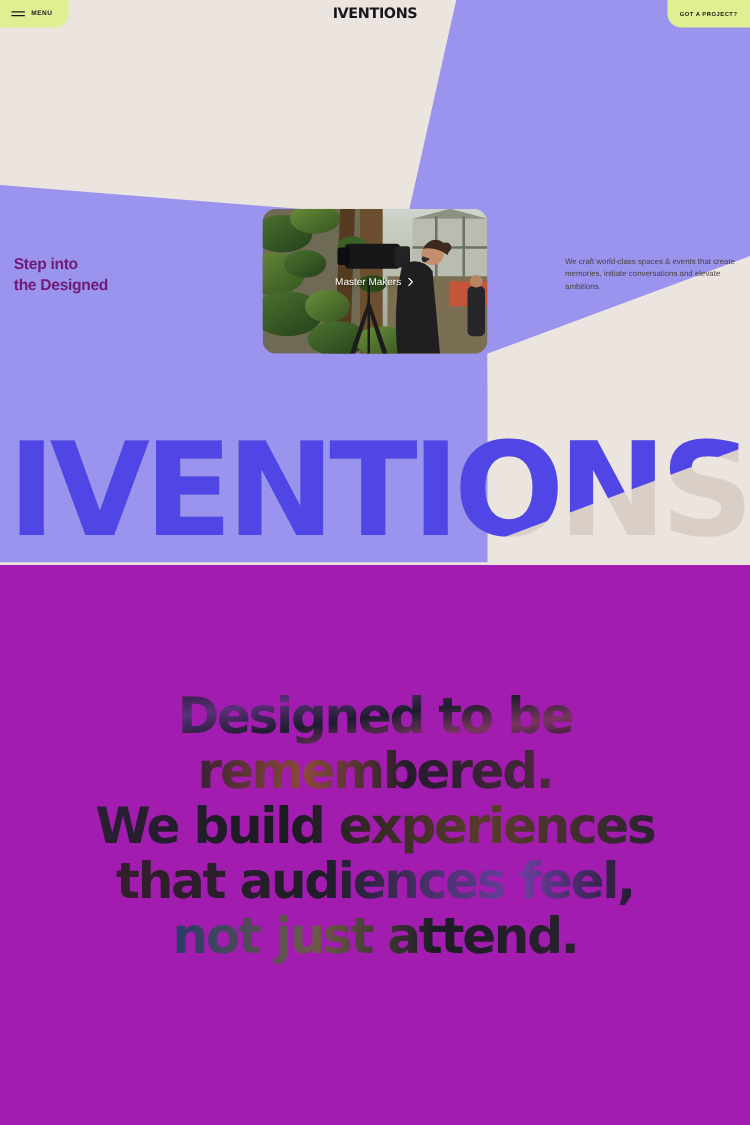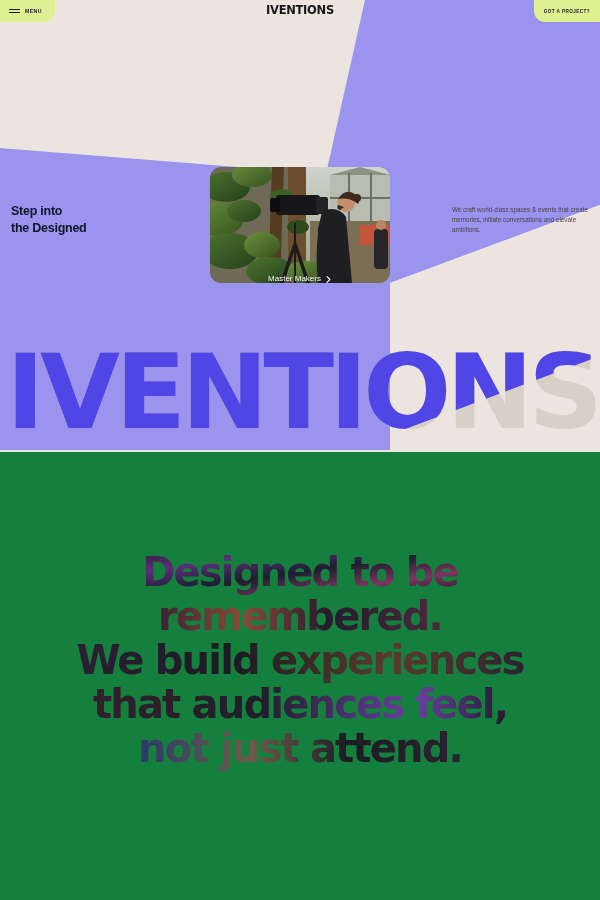--- a/index.html
+++ b/index.html
@@ -55,38 +55,38 @@
   }
   .cta-label {
     font-size:4.6px; font-weight:700; letter-spacing:0.45px; color:#17171b;
     white-space:nowrap;
   }
 
   
   .hero-head {
     position:absolute; left:11px; top:203px;
     font-size:12.5px; line-height:1.32; font-weight:700;
-    color:#0f172a; letter-spacing:-0.25px; z-index:20;
+    color:#701a75; letter-spacing:-0.25px; z-index:20;
   }
   .hero-copy {
     position:absolute; left:452px; top:205px; width:140px;
     font-size:6.3px; line-height:1.62; color:#4a4440; z-index:20;
   }
 
   
   .card {
     position:absolute; left:210px; top:167px;
     width:180px; height:116px;
     border-radius:11px; overflow:hidden; z-index:25;
     cursor:pointer;
   }
   .card-img { position:absolute; inset:0; }
   .card-label {
     position:absolute; left:0; top:0; width:100%; height:100%;
-    display:flex; align-items:flex-end; justify-content:center; gap:4px;
+    display:flex; align-items:center; justify-content:center; gap:4px;
     z-index:3;
     border-radius:31px;
   }
   .card-label span {
     font-size:8px; font-weight:500; color:#fff;
     text-shadow:0 1px 3px rgba(0,0,0,.45);
   }
   .chev { width:7px; height:7px; }
 
   
@@ -102,21 +102,21 @@
   }
   .wm-base { color:#d9cfc6; }
   .wm-clip {
     position:absolute; left:6px; top:0;
     color:#4f46e5;
   }
 
   
   .lime {
     position:absolute; left:0; top:452px; width:600px; height:448px;
-    background:#15803d; overflow:hidden;
+    background:#a21caf; overflow:hidden;
   }
   .headline {
     position:absolute; left:0; top:98px; width:600px;
     text-align:center;
     font-family:"DejaVu Sans", sans-serif;
     font-size:40px; line-height:44px; font-weight:700; letter-spacing:-1.7px;
   }
   .headline .ln { display:block; }
 </style>
 </head>

